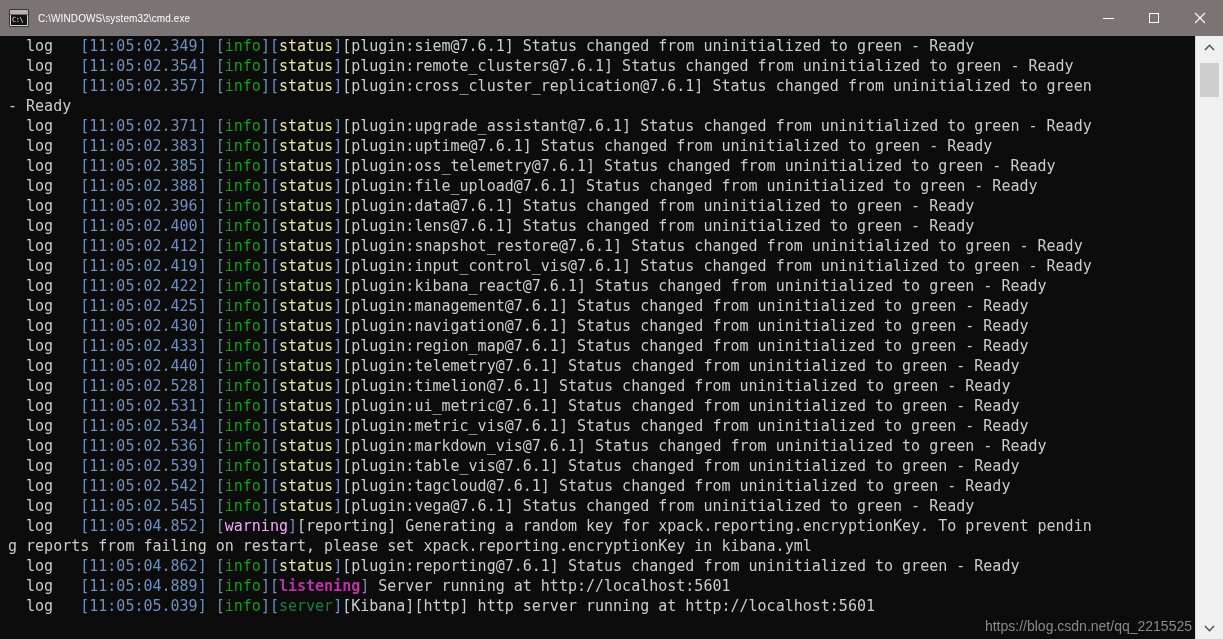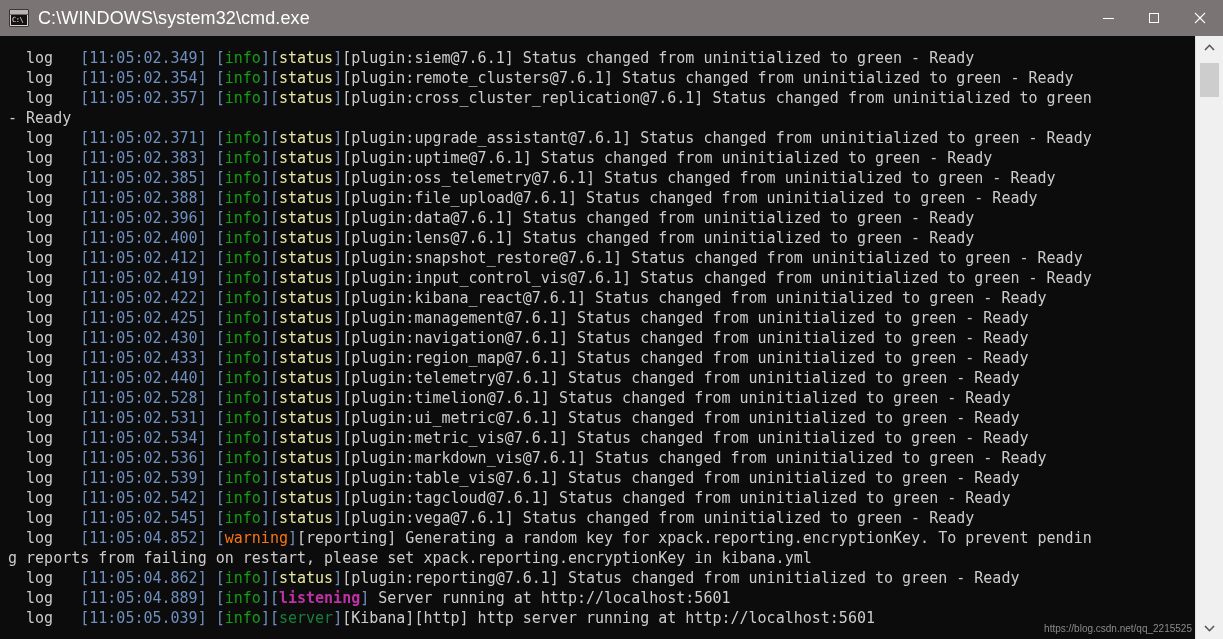--- a/index.html
+++ b/index.html
@@ -58,21 +58,21 @@
     font-size: 7px;
     line-height: 11px;
     text-align: left;
     padding-left: 1px;
     letter-spacing: -0.5px;
     overflow: hidden;
   }
   #title-text {
     color: #ffffff;
     font-family: "Liberation Sans", sans-serif;
-    font-size: 18px;
+    font-size: 10px;
     letter-spacing: 0.1px;
     white-space: nowrap;
   }
   #window-controls {
     margin-left: auto;
     display: flex;
     height: 36px;
   }
   .wc-btn {
     width: 46px;
@@ -99,36 +99,36 @@
 
   
   #console {
     position: absolute;
     top: 36px;
     left: 0;
     width: 1195px;
     height: 603px;
     background: #0c0c0c;
     overflow: hidden;
-    padding: 12px 0 0 8px;
+    padding: 0 0 0 8px;
     box-sizing: border-box;
   }
   #lines {
     font-family: "DejaVu Sans Mono", monospace;
     font-size: 15px;
     line-height: 20px;
     white-space: pre;
     letter-spacing: 0px;
   }
   .line { height: 20px; }
   .c-default { color: #cccccc; }
   .c-bracket { color: #6f8fbf; }
   .c-green   { color: #12a012; }
   .c-yellow  { color: #e8e8a0; }
-  .c-red     { color: #f97316; }
+  .c-red     { color: #f0abfc; }
   .c-magenta { color: #c030a8; font-weight: bold; }
   .c-gray    { color: #15803d; }
 
   
   #scrollbar {
     position: absolute;
     top: 36px;
     right: 0;
     width: 28px;
     height: 603px;
@@ -157,21 +157,21 @@
     background: #cdcdcd;
   }
 
   
   #watermark {
     position: absolute;
     right: 31px;
     bottom: 5px;
     color: #8a8a8a;
     font-family: "Liberation Sans", sans-serif;
-    font-size: 10px;
+    font-size: 14px;
     white-space: nowrap;
     pointer-events: none;
   }
 </style>
 </head>
 <body>
 
 <div id="app">
 
   <div id="titlebar">

